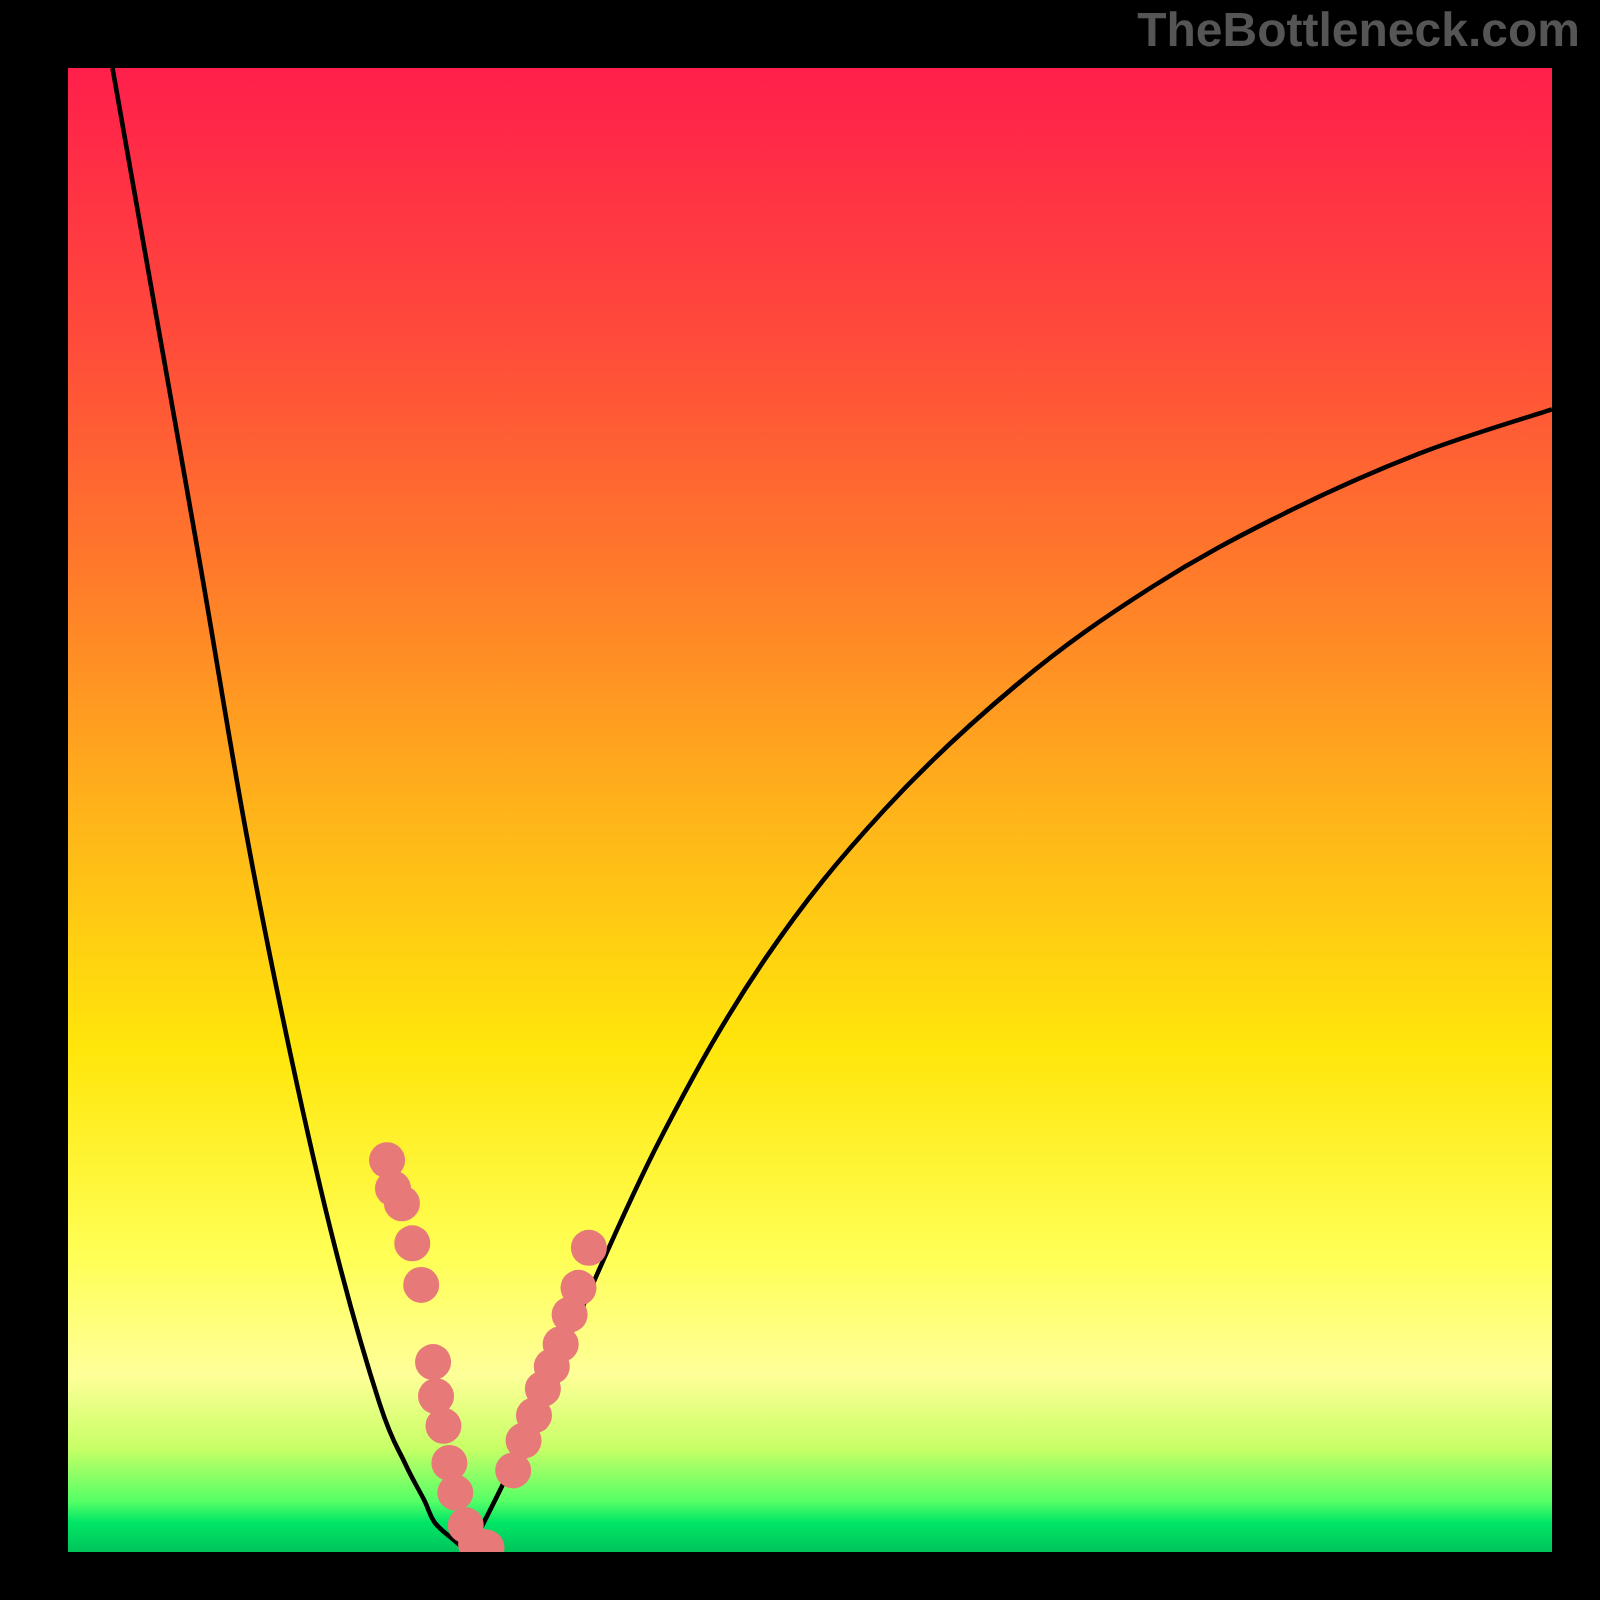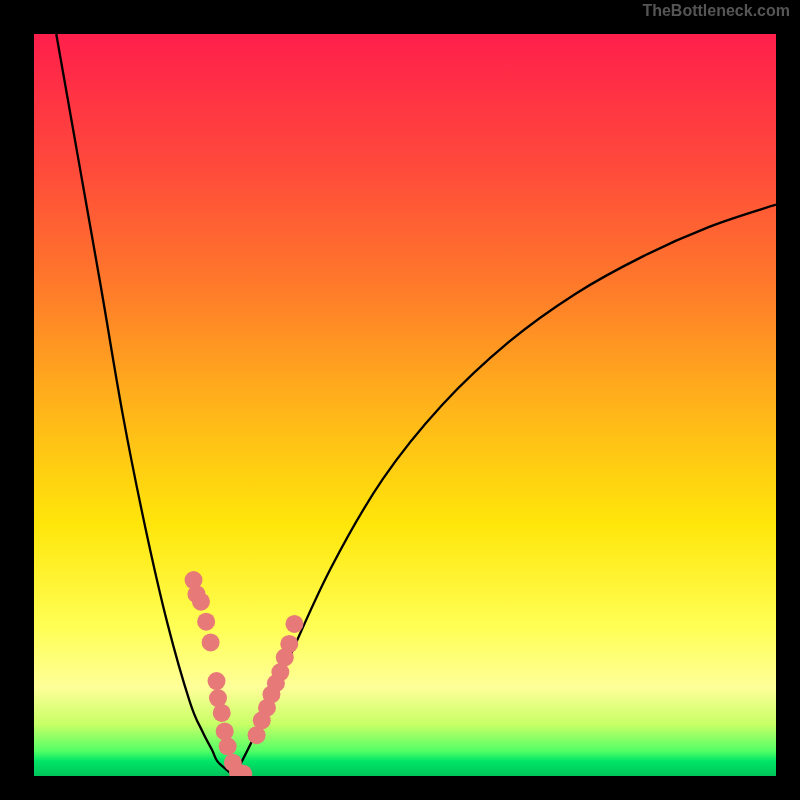--- a/index.html
+++ b/index.html
@@ -16,21 +16,21 @@
     height: 800px;
     background: #000;
     position: relative;
   }
   .watermark {
     position: absolute;
     top: 2px;
     right: 10px;
     color: #555;
     font-weight: bold;
-    font-size: 16px;
+    font-size: 24px;
     font-family: Arial, sans-serif;
     z-index: 30;
   }
   .plot {
     position: absolute;
     left: 34px;
     top: 34px;
     width: 742px;
     height: 742px;
     background: linear-gradient(to bottom,

